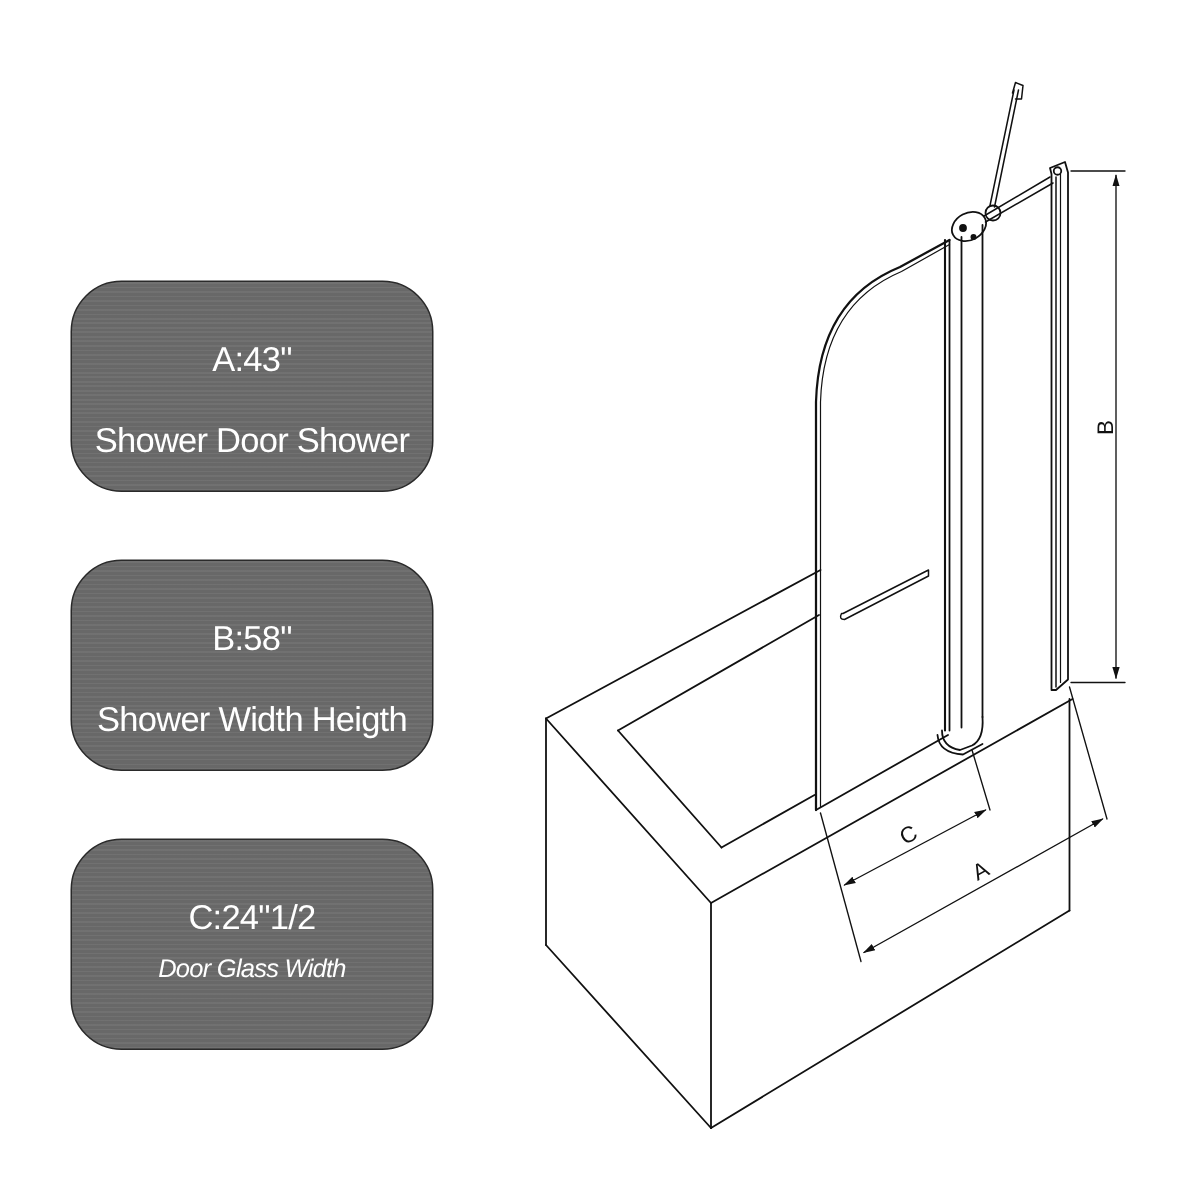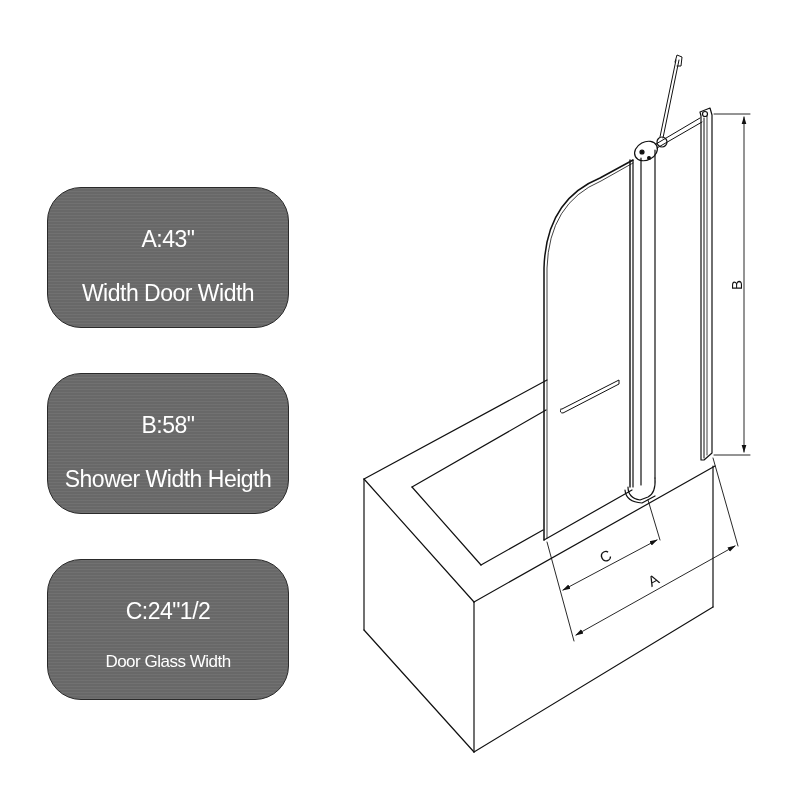--- a/index.html
+++ b/index.html
@@ -17,30 +17,30 @@
     }
     .card .value { position: absolute; left: 0; right: 0; font-size: 23px; letter-spacing: -0.5px; }
     .card .label { position: absolute; left: 0; right: 0; font-size: 23px; letter-spacing: -0.5px; }
     .card .label.small { font-size: 17px; }
     #card-a { top: 187px; }
     #card-b { top: 373px; }
     #card-c { top: 559px; }
     #card-a .value, #card-b .value { top: 38px; }
     #card-a .label, #card-b .label { top: 92px; }
     #card-c .value { top: 38px; }
-    #card-c .label { top: 92px; }
+    #card-c .label { top: 76px; font-style: italic; }
     svg#drawing { position: absolute; left: 0; top: 0; }
     .dim-text { font-family: "Liberation Sans", sans-serif; font-size: 15px; fill: #111; }
   </style>
 </head>
 <body>
 
 <div class="card" id="card-a">
   <div class="value">A:43"</div>
-  <div class="label">Width Door Width</div>
+  <div class="label">Shower Door Shower</div>
 </div>
 
 <div class="card" id="card-b">
   <div class="value">B:58"</div>
   <div class="label">Shower Width Heigth</div>
 </div>
 
 <div class="card" id="card-c">
   <div class="value">C:24"1/2</div>
   <div class="label small">Door Glass Width</div>

